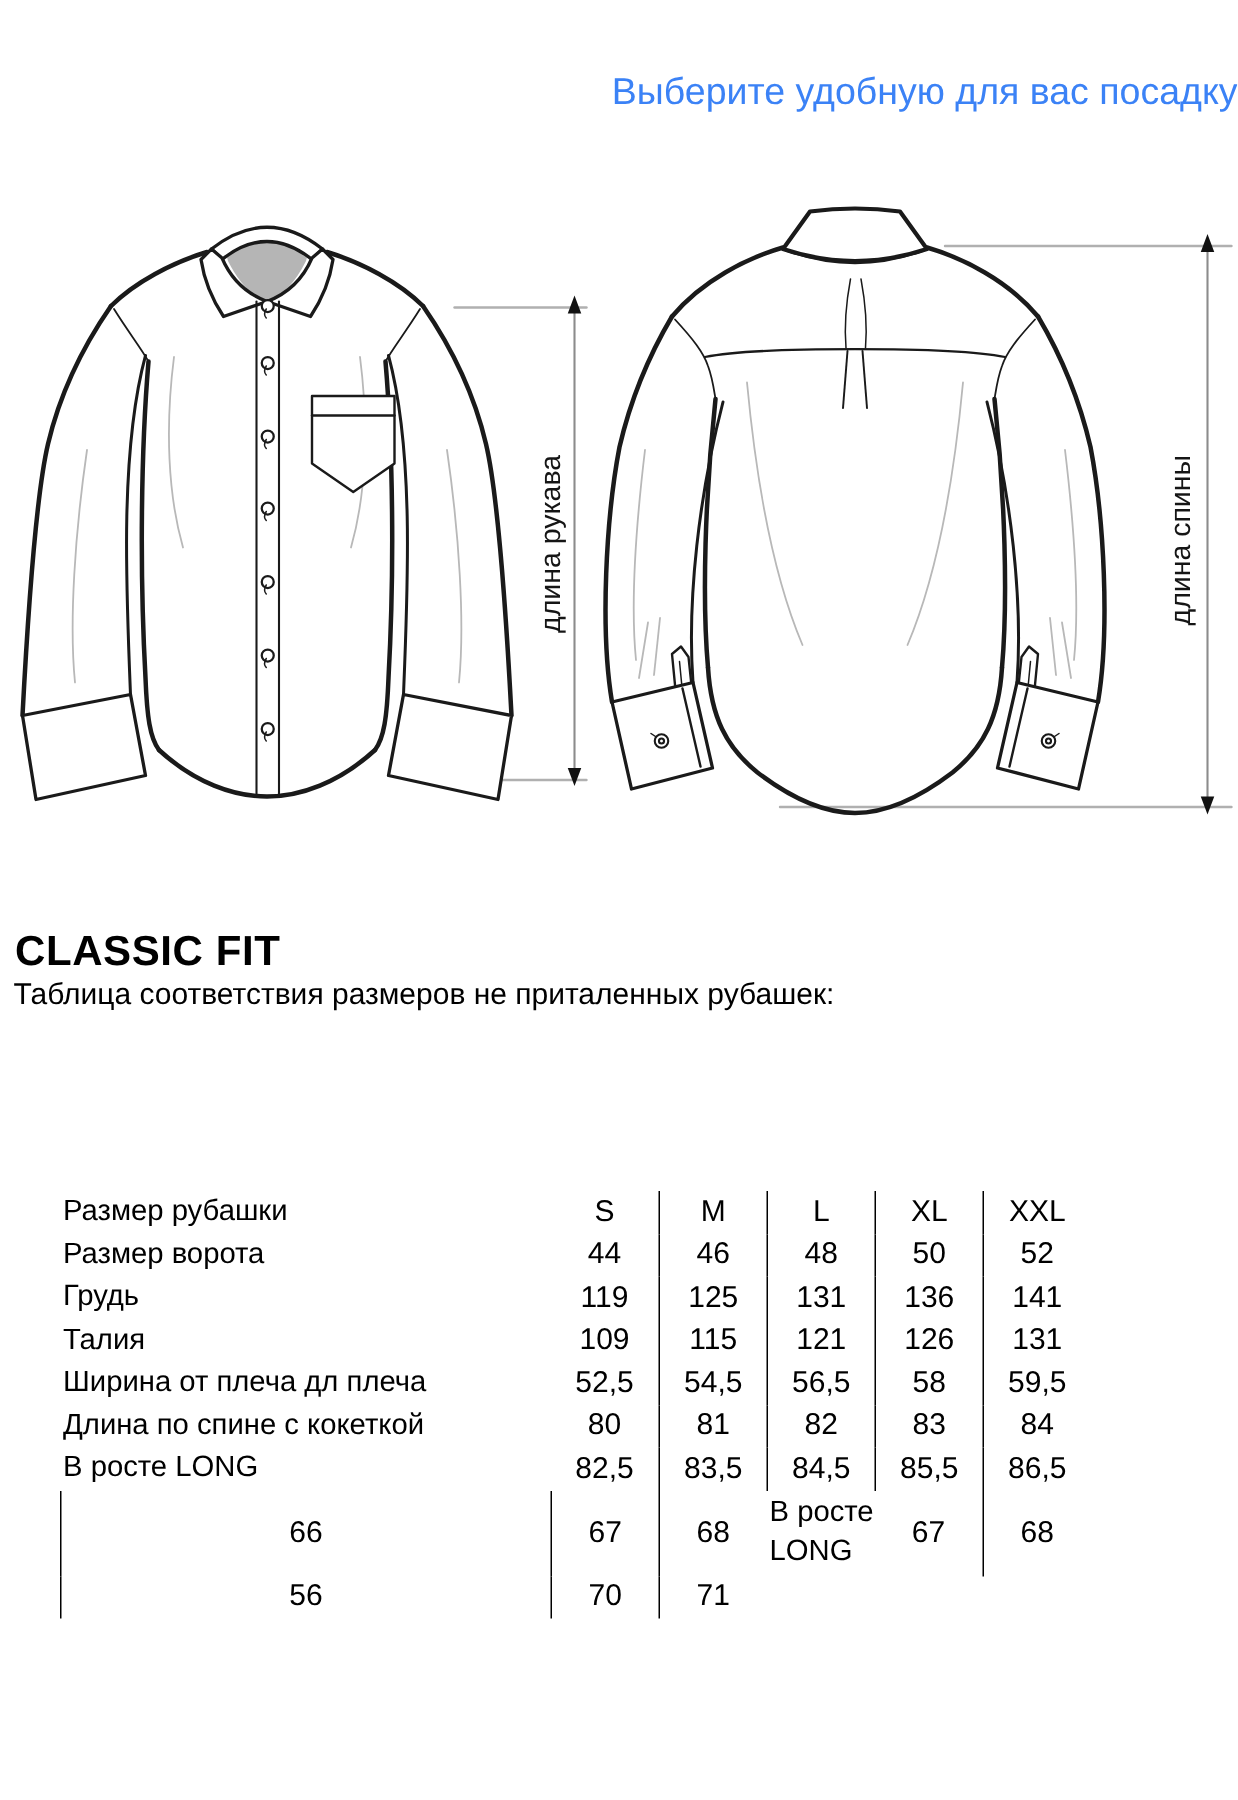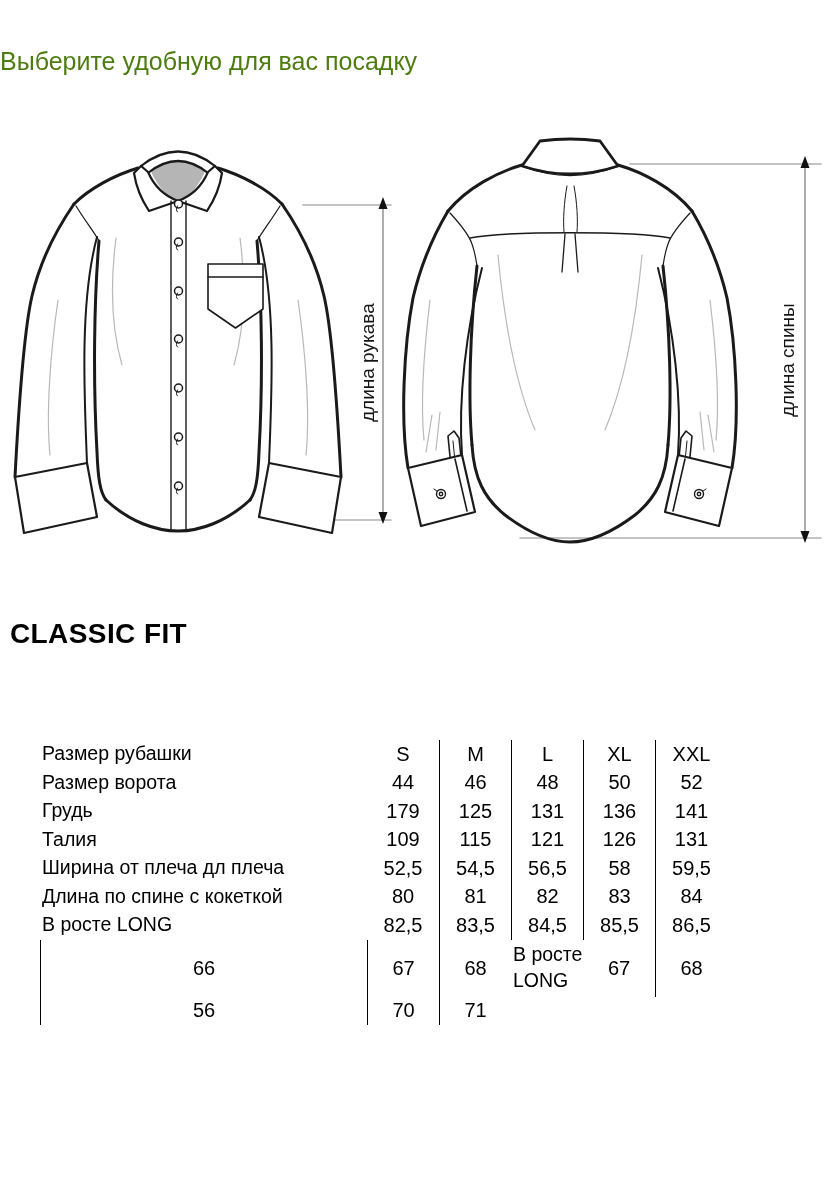--- a/index.html
+++ b/index.html
@@ -1,39 +1,39 @@
 <!DOCTYPE html>
 <html><head>
 <meta charset="utf-8">
 <style>
   html,body{margin:0;padding:0;background:#ffffff;}
   .page{
     position:relative;width:825px;height:1200px;background:#fff;overflow:hidden;
     font-family:"Liberation Sans",sans-serif;color:#000;
   }
   .title{
-    position:absolute;top:46px;left:0;width:825px;text-align:left;
-    font-size:25px;line-height:30px;color:#4d7c0f;
+    position:absolute;top:46px;left:0;width:825px;text-align:right;
+    font-size:25px;line-height:30px;color:#3b82f6;
   }
   .figure-svg{position:absolute;top:100px;left:0;}
   .dim-label{
     position:absolute;font-size:19px;color:#151515;text-align:center;
     transform:rotate(-90deg);transform-origin:center;white-space:nowrap;
   }
   .dim-label.front{left:310px;top:353px;width:116px;}
   .dim-label.back{left:732px;top:350px;width:112px;}
   .section-heading{
     position:absolute;left:10px;top:618px;font-size:28px;font-weight:900;
     letter-spacing:0.4px;color:#000;
   }
   .section-subtitle{
     position:absolute;left:9px;top:652px;font-size:20px;color:#000;
   }
   .size-table{
-    position:absolute;left:40px;top:740px;
+    position:absolute;left:40px;top:794px;
     display:grid;
     grid-template-columns:327px 72px 72px 72px 72px 72px;
     grid-template-rows:repeat(7,28.5px) 57px 28.5px;
   }
   .size-table .c{
     display:flex;align-items:center;justify-content:center;
     font-size:20px;color:#000;border-left:1px solid #000;
   }
   .size-table .label{
     justify-content:flex-start;padding-left:2px;border-left:none;
@@ -184,39 +184,40 @@
       <path d="M 477,266 C 470,330 468,400 472,445" stroke-width="3"></path>
       <path d="M 663,266 C 670,330 672,400 668,445" stroke-width="3"></path>
       <path d="M 472,445 C 474,478 484,498 505,515 C 530,534 552,542 570,542 C 588,542 610,534 635,515 C 656,498 666,478 668,445" stroke-width="3"></path>
     </g>
   </svg>
 
   <div class="dim-label front">длина рукава</div>
   <div class="dim-label back">длина спины</div>
 
   <div class="section-heading">CLASSIC FIT</div>
+  <div class="section-subtitle">Таблица соответствия размеров не приталенных рубашек:</div>
 
   <div class="size-table">
 
     <div class="c label">Размер рубашки</div>
     <div class="c v0">S</div>
     <div class="c">M</div>
     <div class="c">L</div>
     <div class="c">XL</div>
     <div class="c">XXL</div>
 
     <div class="c label">Размер ворота</div>
     <div class="c v0">44</div>
     <div class="c">46</div>
     <div class="c">48</div>
     <div class="c">50</div>
     <div class="c">52</div>
 
     <div class="c label">Грудь</div>
-    <div class="c v0">179</div>
+    <div class="c v0">119</div>
     <div class="c">125</div>
     <div class="c">131</div>
     <div class="c">136</div>
     <div class="c">141</div>
 
     <div class="c label">Талия</div>
     <div class="c v0">109</div>
     <div class="c">115</div>
     <div class="c">121</div>
     <div class="c">126</div>

